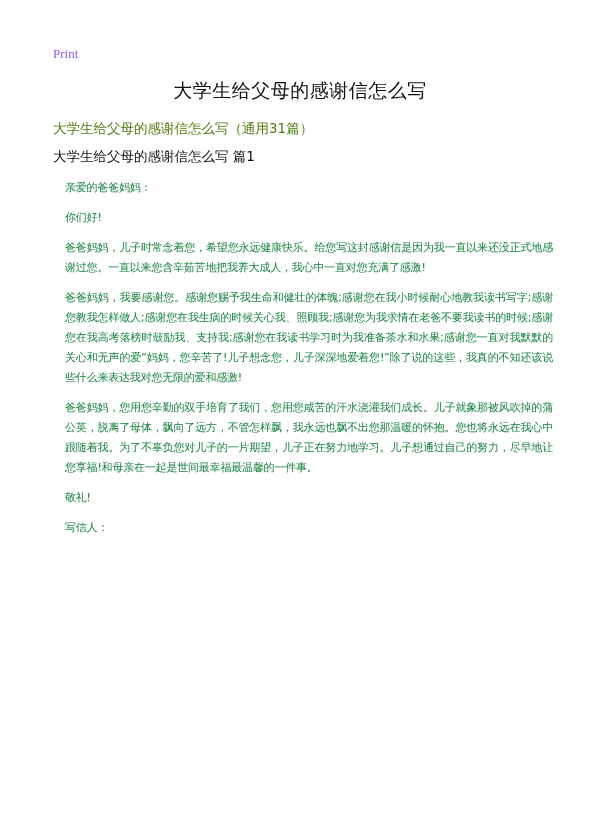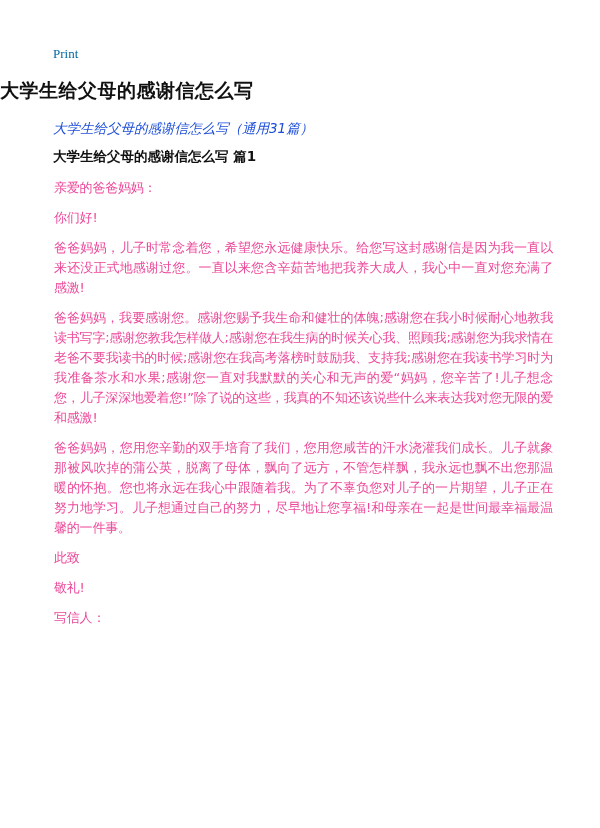--- a/index.html
+++ b/index.html
@@ -21,60 +21,59 @@
       top: 0;
       width: 600px;
       height: 828px;
     }
     .print-label {
       position: absolute;
       left: 53px;
       top: 46px;
       font-family: "Liberation Serif", "DejaVu Serif", serif;
       font-size: 13px;
-      color: #0369a1;
+      color: #8b5cf6;
     }
     .doc-title {
       position: absolute;
       left: 0;
       width: 600px;
       top: 78px;
-      text-align: left;
+      text-align: center;
       font-size: 19px;
-      font-weight: bold;
+      font-weight: normal;
       color: #111;
       letter-spacing: 0.5px;
     }
     .subtitle {
       position: absolute;
       left: 53px;
       top: 120px;
       font-size: 13.5px;
-      color: #1d4ed8;
-      font-style: italic;
+      color: #4d7c0f;
     }
     .section-heading {
       position: absolute;
       left: 53px;
       top: 148px;
       font-size: 13.5px;
-      font-weight: bold;
+      font-weight: normal;
       color: #111;
     }
     .body-text {
       position: absolute;
       left: 53px;
       top: 178px;
       width: 500px;
     }
     .para {
-      font-size: 13px;
+      font-size: 11px;
       line-height: 20px;
-      margin: 0 0 10px 1px;
-      color: #ec4899;
+      margin: 0 0 10px 12px;
+      color: #15803d;
       text-align: justify;
       letter-spacing: -0.2px;
     }
   </style>
 </head>
 <body>
 
 <div class="page">
   <div class="print-label">Print</div>
 
@@ -83,17 +82,16 @@
   <div class="subtitle">大学生给父母的感谢信怎么写（通用31篇）</div>
 
   <div class="section-heading">大学生给父母的感谢信怎么写 篇1</div>
 
   <div class="body-text">
     <p class="para">亲爱的爸爸妈妈：</p>
     <p class="para">你们好!</p>
     <p class="para">爸爸妈妈，儿子时常念着您，希望您永远健康快乐。给您写这封感谢信是因为我一直以来还没正式地感谢过您。一直以来您含辛茹苦地把我养大成人，我心中一直对您充满了感激!</p>
     <p class="para">爸爸妈妈，我要感谢您。感谢您赐予我生命和健壮的体魄;感谢您在我小时候耐心地教我读书写字;感谢您教我怎样做人;感谢您在我生病的时候关心我、照顾我;感谢您为我求情在老爸不要我读书的时候;感谢您在我高考落榜时鼓励我、支持我;感谢您在我读书学习时为我准备茶水和水果;感谢您一直对我默默的关心和无声的爱“妈妈，您辛苦了!儿子想念您，儿子深深地爱着您!”除了说的这些，我真的不知还该说些什么来表达我对您无限的爱和感激!</p>
     <p class="para">爸爸妈妈，您用您辛勤的双手培育了我们，您用您咸苦的汗水浇灌我们成长。儿子就象那被风吹掉的蒲公英，脱离了母体，飘向了远方，不管怎样飘，我永远也飘不出您那温暖的怀抱。您也将永远在我心中跟随着我。为了不辜负您对儿子的一片期望，儿子正在努力地学习。儿子想通过自己的努力，尽早地让您享福!和母亲在一起是世间最幸福最温馨的一件事。</p>
-    <p class="para">此致</p>
     <p class="para">敬礼!</p>
     <p class="para">写信人：</p>
   </div>
 </div>
 
 </body></html>

